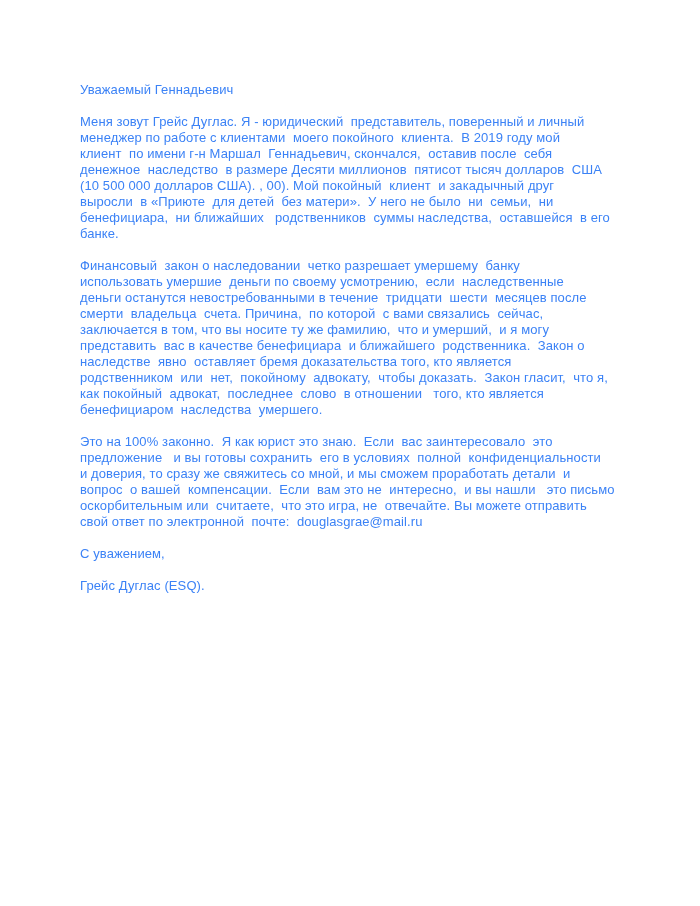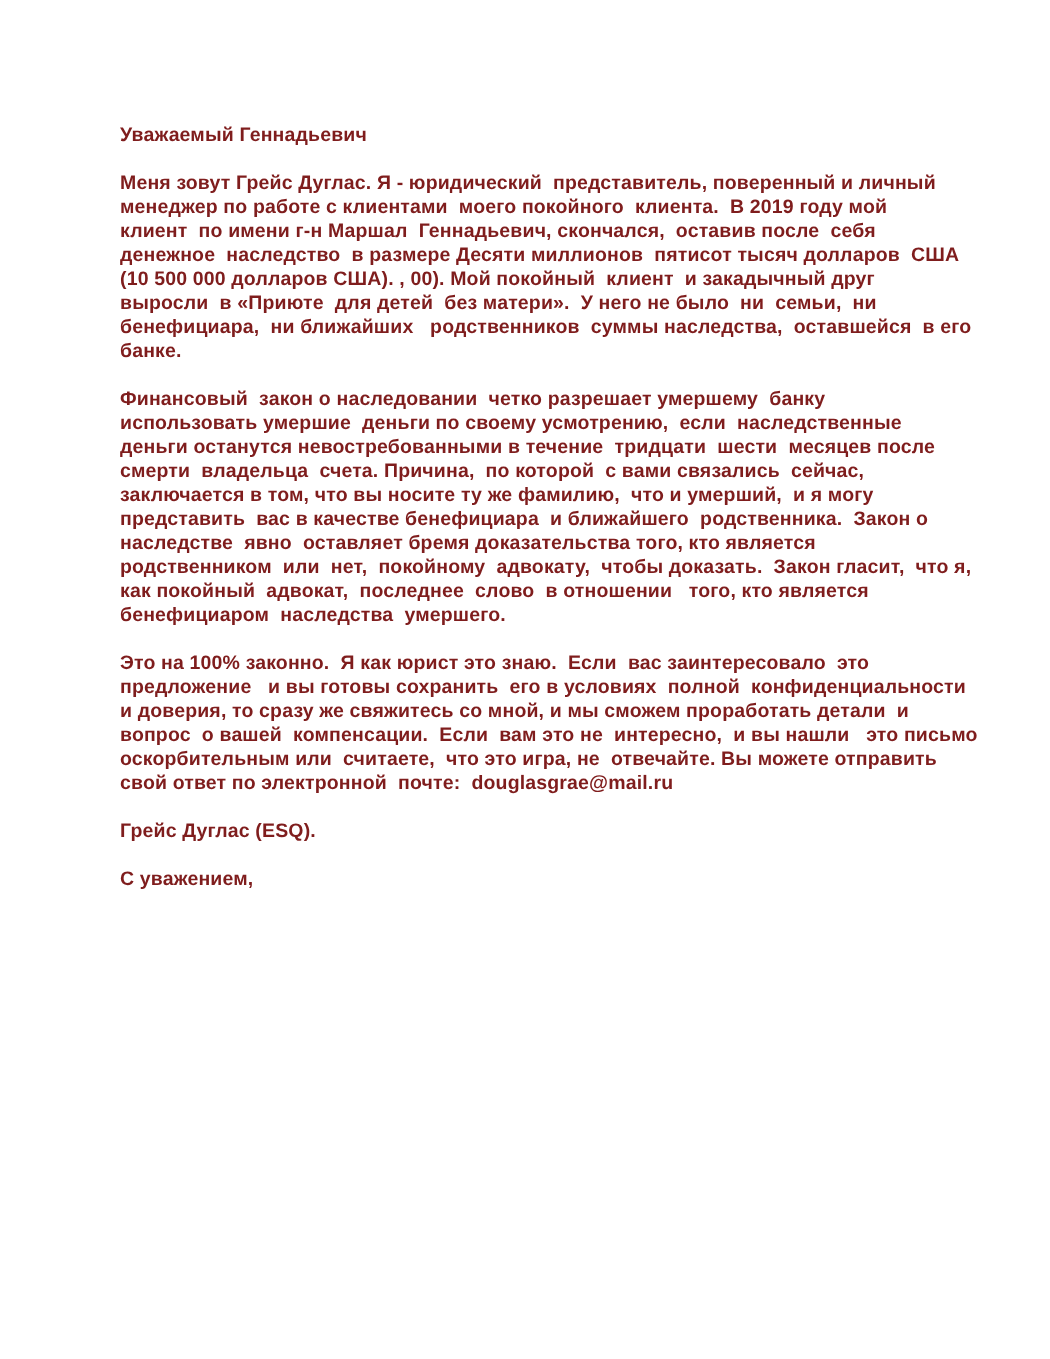--- a/index.html
+++ b/index.html
@@ -29,21 +29,21 @@
     white-space: pre;
   }
   .para span {
     white-space: pre;
     margin-top: 46px;
   }
 </style>
 </head>
 <body style="background: rgb(255, 255, 255);">
 
-<div class="letter" style="color: #7f1d1d; font-weight: bold;">
+<div class="letter" style="color: #3b82f6;">
   <p class="para">Уважаемый Геннадьевич</p>
 
   <p class="para">Меня зовут Грейс Дуглас. Я - юридический  представитель, поверенный и личный
 менеджер по работе с клиентами  моего покойного  клиента.  В 2019 году мой
 клиент  по имени г-н Маршал  Геннадьевич, скончался,  оставив после  себя
 денежное  наследство  в размере Десяти миллионов  пятисот тысяч долларов  США
 (10 500 000 долларов США). , 00). Мой покойный  клиент  и закадычный друг
 выросли  в «Приюте  для детей  без матери».  У него не было  ни  семьи,  ни
 бенефициара,  ни ближайших   родственников  суммы наследства,  оставшейся  в его
 банке.</p>
@@ -59,16 +59,16 @@
 как покойный  адвокат,  последнее  слово  в отношении   того, кто является
 бенефициаром  наследства  умершего.</p>
 
   <p class="para"><span>Это на 100% законно.  Я как юрист это знаю.  Если  вас заинтересовало  это
 предложение   и вы готовы сохранить  его в условиях  полной  конфиденциальности
 и доверия, то сразу же свяжитесь со мной, и мы сможем проработать детали  и
 вопрос  о вашей  компенсации.  Если  вам это не  интересно,  и вы нашли   это письмо
 оскорбительным или  считаете,  что это игра, не  отвечайте. Вы можете отправить
 свой ответ по электронной  почте:  </span><span>douglasgrae@mail.ru</span></p>
 
+  <p class="para">С уважением,</p>
+
   <p class="para">Грейс Дуглас (ESQ).</p>
-
-  <p class="para">С уважением,</p>
 </div>
 
 </body></html>

